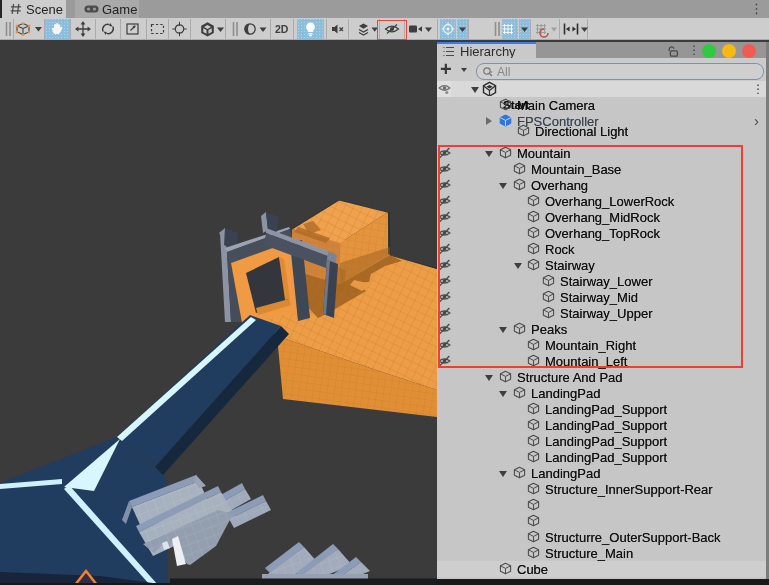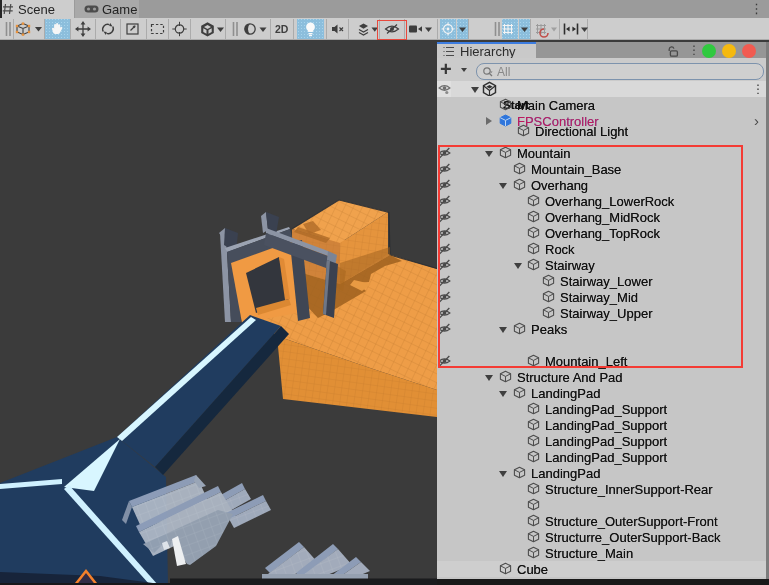--- a/index.html
+++ b/index.html
@@ -1,37 +1,37 @@
 <!DOCTYPE html>
 <html><head><meta charset="utf-8"><style>
 *{margin:0;padding:0;box-sizing:border-box}
 html,body{width:769px;height:585px;overflow:hidden}
 body{font-family:"Liberation Sans",sans-serif;position:relative;background:#3b3b3b}
 #tabbar{position:absolute;left:0;top:0;width:769px;height:18px;background:#9b9b9b}
 .tab{position:absolute;top:0;height:18px;font-size:13px;color:#242424;display:flex;align-items:center}
-#tab-scene{left:2px;width:72px;background:#cdcdcd;}
+#tab-scene{left:2px;width:64px;background:#cdcdcd;padding-left:8px}
 #tab-game{left:75px;width:64px;background:#a9a9a9;padding-left:9px}
 #tabbar .dots{position:absolute;left:750px;top:1px;font-size:13px;color:#3a3a3a}
 #leftedge{position:absolute;left:0;top:0;width:2px;height:18px;background:#262626}
 #toolbar{position:absolute;left:0;top:18px;width:769px;height:22px}
 #scene{position:absolute;left:0;top:40px;width:437px;height:545px}
 #panel{position:absolute;left:437px;top:42px;width:332px;height:537px;background:#c6c6c6}
 #ptabbar{position:absolute;left:0;top:0;width:332px;height:16px;background:#969696}
 #ptab{position:absolute;left:0;top:0;width:99px;height:16px;background:#c9c9c9;border-top:2px solid #3c7ce0;font-size:13px;color:#2c2c2c;display:flex;align-items:center;padding-left:6px}
 #pctrl{position:absolute;left:0;top:16px;width:332px;height:23px;background:#cbcbcb}
 #search{position:absolute;left:39px;top:5px;width:288px;height:17px;border:1px solid #7d93ad;border-radius:8px;background:#cfcfcf;font-size:12px;color:#888;display:flex;align-items:center;padding-left:5px}
 #rows{position:absolute;left:0;top:39px;width:332px;height:498px;background:#c6c6c6}
 #gutcol{position:absolute;left:0;top:39px;width:14px;height:498px;background:#b3b3b3}
 .row{position:absolute;left:0;width:332px;height:16px;font-size:13px}
 .gut{position:absolute;left:0;top:0;width:14px;height:16px}
 .gico{position:absolute;left:1px;top:1px;width:13px;height:13px}
 .ico{position:absolute;top:1px;width:13px;height:13px}
 .lbl{position:absolute;top:1px;color:#111;white-space:pre;text-shadow:0 0 0.4px rgba(10,10,10,0.75)}
 .lbl.b{font-weight:bold;font-size:11.5px;top:18px}
-.lbl.blu{color:#be185d;text-shadow:0 0 0.4px rgba(42,104,194,0.75)}
+.lbl.blu{color:#404040;text-shadow:0 0 0.4px rgba(42,104,194,0.75)}
 .tri-d{position:absolute;top:6px;width:0;height:0;border-left:4.5px solid transparent;border-right:4.5px solid transparent;border-top:6px solid #3f3f3f}
 .tri-r{position:absolute;top:4px;width:0;height:0;border-top:4.5px solid transparent;border-bottom:4.5px solid transparent;border-left:6px solid #6b6b6b}
 .dots{position:absolute;font-size:12px;color:#333}
 .chev{position:absolute;left:317px;top:-1px;font-size:15px;color:#4a4a4a}
 #redbox1{position:absolute;left:377px;top:20px;width:30px;height:20px;border:1.5px solid #e8483c;z-index:30}
 #redbox2{position:absolute;left:438px;top:145px;width:305px;height:223px;border:2px solid #f43b34;z-index:30}
 #bottombar{position:absolute;left:437px;top:579px;width:332px;height:6px;background:#191919}
 #rightedge{position:absolute;left:766px;top:42px;width:3px;height:537px;background:#7c7c7c}
 .tbtri{position:absolute;width:0;height:0;border-left:3.5px solid transparent;border-right:3.5px solid transparent;border-top:4.5px solid #3e3e3e}
 </style></head><body>
@@ -481,20 +481,31 @@
           <svg class="gico" viewBox="0 0 14 14">
             <use href="#eyeoff"></use>
           </svg>
         </div>
         <div class="tri-d" style="left:62px"></div>
         <svg class="ico" style="left:76px" viewBox="0 0 13 13">
           <use href="#cube"></use>
         </svg>
         <div class="lbl" style="left:94px">Peaks</div>
       </div>
+<div class="row" style="top:256px;">
+        <div class="gut" style="">
+          <svg class="gico" viewBox="0 0 14 14">
+            <use href="#eyeoff"></use>
+          </svg>
+        </div>
+        <svg class="ico" style="left:90px" viewBox="0 0 13 13">
+          <use href="#cube"></use>
+        </svg>
+        <div class="lbl" style="left:108px">Mountain_Right</div>
+      </div>
 <div class="row" style="top:272px;">
         <div class="gut" style="">
           <svg class="gico" viewBox="0 0 14 14">
             <use href="#eyeoff"></use>
           </svg>
         </div>
         <svg class="ico" style="left:90px" viewBox="0 0 13 13">
           <use href="#cube"></use>
         </svg>
         <div class="lbl" style="left:108px">Mountain_Left</div>
@@ -562,21 +573,20 @@
         <div class="gut" style=""></div>
         <svg class="ico" style="left:90px" viewBox="0 0 13 13">
           <use href="#cube"></use>
         </svg>
       </div>
 <div class="row" style="top:432px;">
         <div class="gut" style=""></div>
         <svg class="ico" style="left:90px" viewBox="0 0 13 13">
           <use href="#cube"></use>
         </svg>
-        <div class="lbl" style="left:108px">Structure_OuterSupport-Front</div>
       </div>
 <div class="row" style="top:448px;">
         <div class="gut" style=""></div>
         <svg class="ico" style="left:90px" viewBox="0 0 13 13">
           <use href="#cube"></use>
         </svg>
         <div class="lbl" style="left:108px">Structurre_OuterSupport-Back</div>
       </div>
 <div class="row" style="top:464px;">
         <div class="gut" style=""></div>

